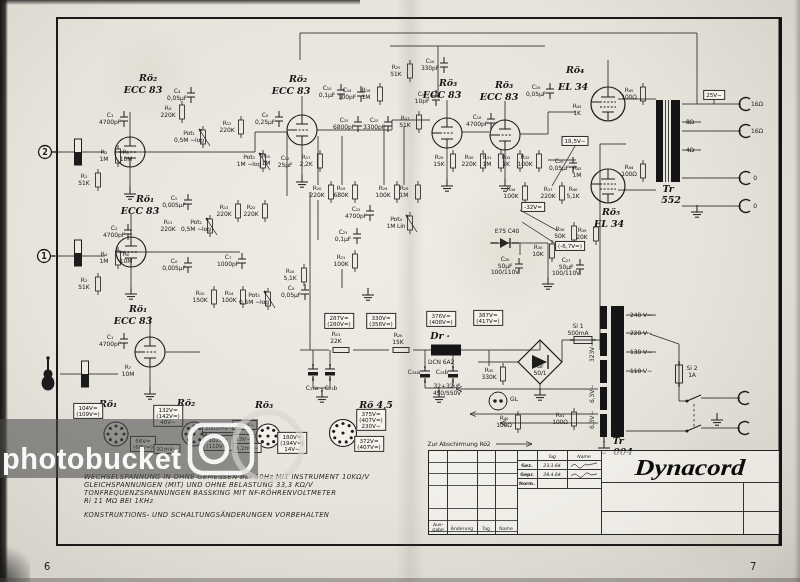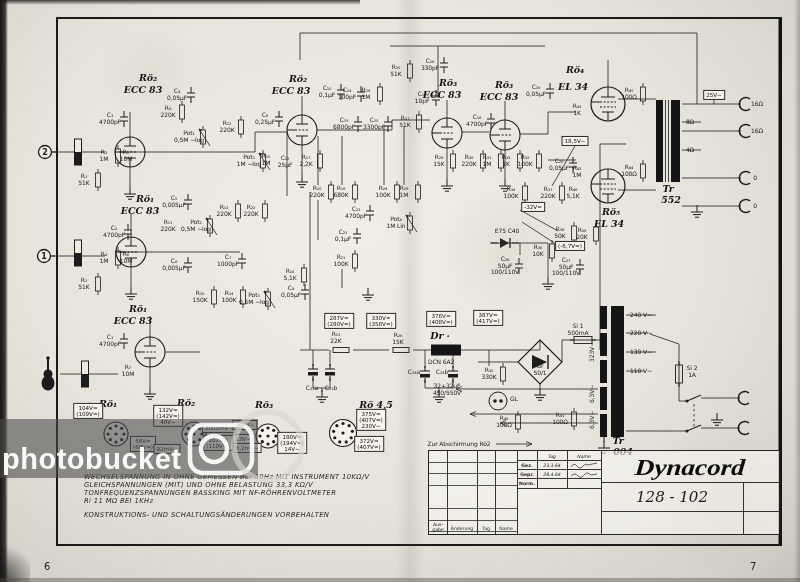--- a/index.html
+++ b/index.html
@@ -613,21 +613,20 @@
     <div class="tb-cell" style="left:98px;top:32px;font-weight:bold">Norm.</div>
     <div class="tb-cell" style="left:123px;top:13.5px;font-style:italic">23.3.64</div>
     <div class="tb-cell" style="left:123px;top:22.5px;font-style:italic">28.4.64</div>
     <svg style="position:absolute;left:140px;top:10px" width="30" height="9" viewBox="0 0 30 9">
         <path d="M2 6 q3 -5 6 -1 t6 0 q2 -3 5 -1 l9 -2" stroke="#3a3a3a" stroke-width="0.8" fill="none"></path>
       </svg>
     <svg style="position:absolute;left:140px;top:19.5px" width="30" height="9" viewBox="0 0 30 9">
         <path d="M2 5 q4 -4 7 0 q3 3 6 -1 t7 0 l6 -1" stroke="#3a3a3a" stroke-width="0.8" fill="none"></path>
       </svg>
     <div id="tb-brand">Dynacord</div>
-    <div id="tb-num">128 - 102</div>
   </div>
 
   <div class="pgnum" style="left:44px;top:561px">6</div>
   <div class="pgnum" style="left:750px;top:561px">7</div>
 
   <div id="wm">
     <div id="wm-l2">photobucket</div>
     <svg id="wm-logo" viewBox="0 0 130 80">
       <rect x="4" y="7" width="62" height="48" rx="13" fill="none" stroke="rgba(255,255,255,.9)" stroke-width="4.5"></rect>
       <circle cx="28" cy="31" r="13" fill="none" stroke="rgba(255,255,255,.9)" stroke-width="4.5"></circle>

